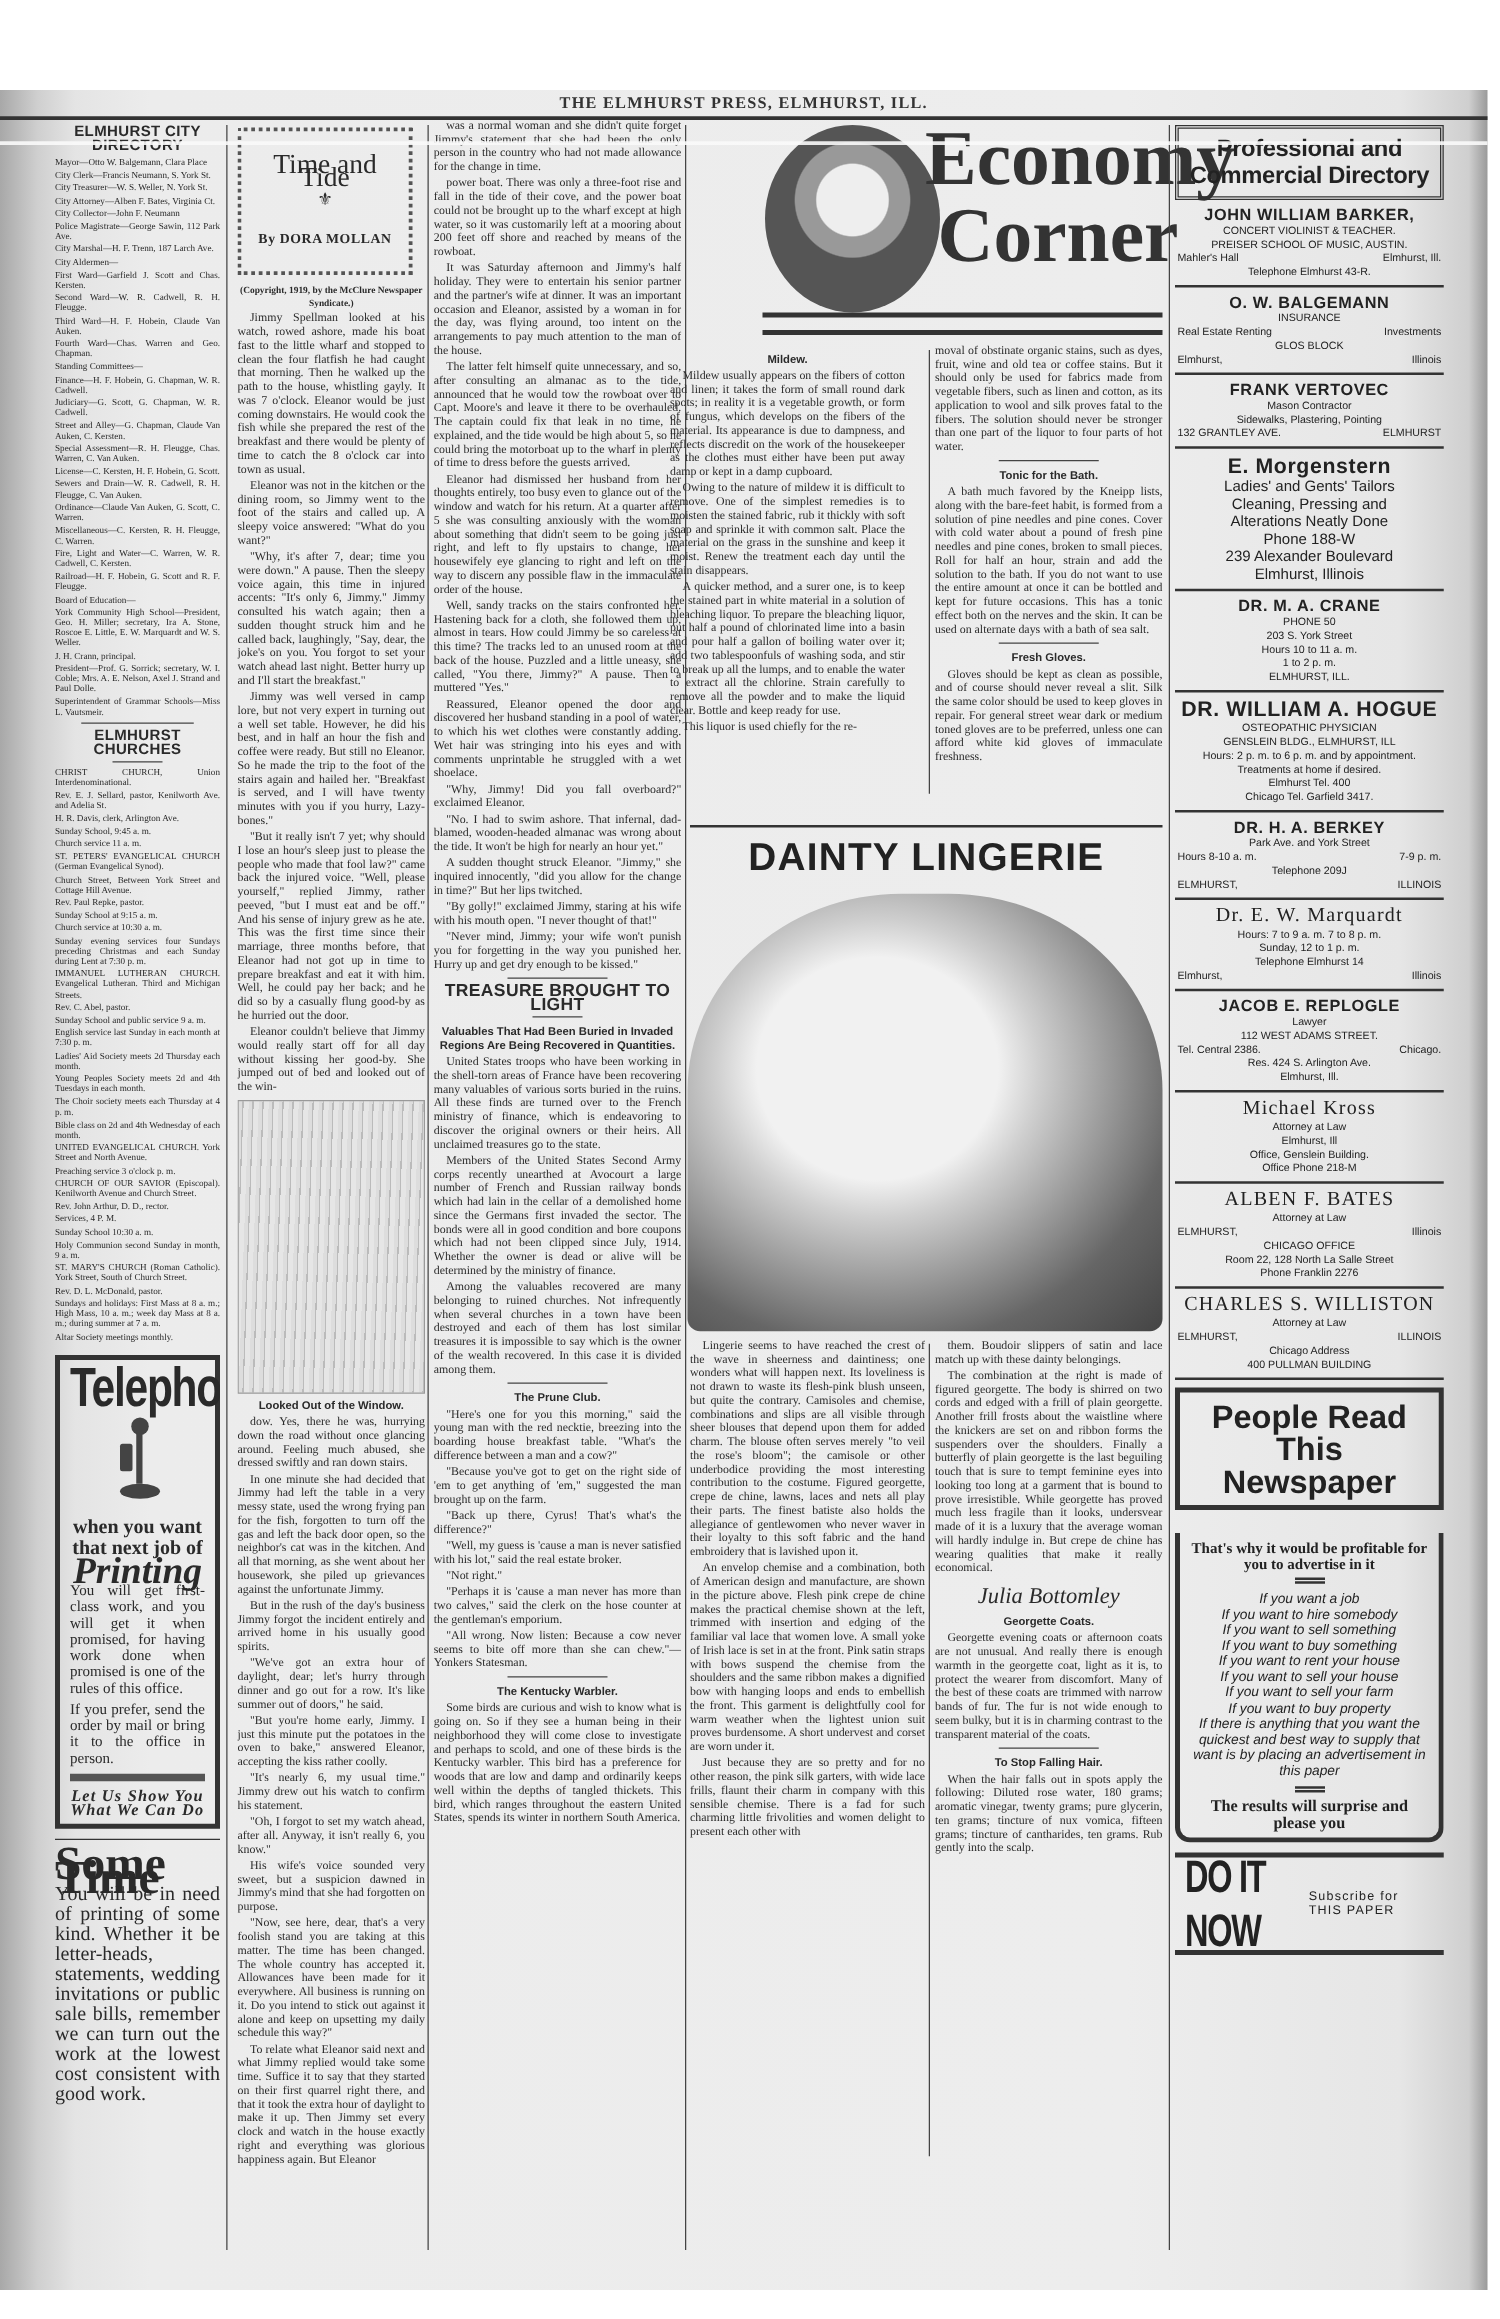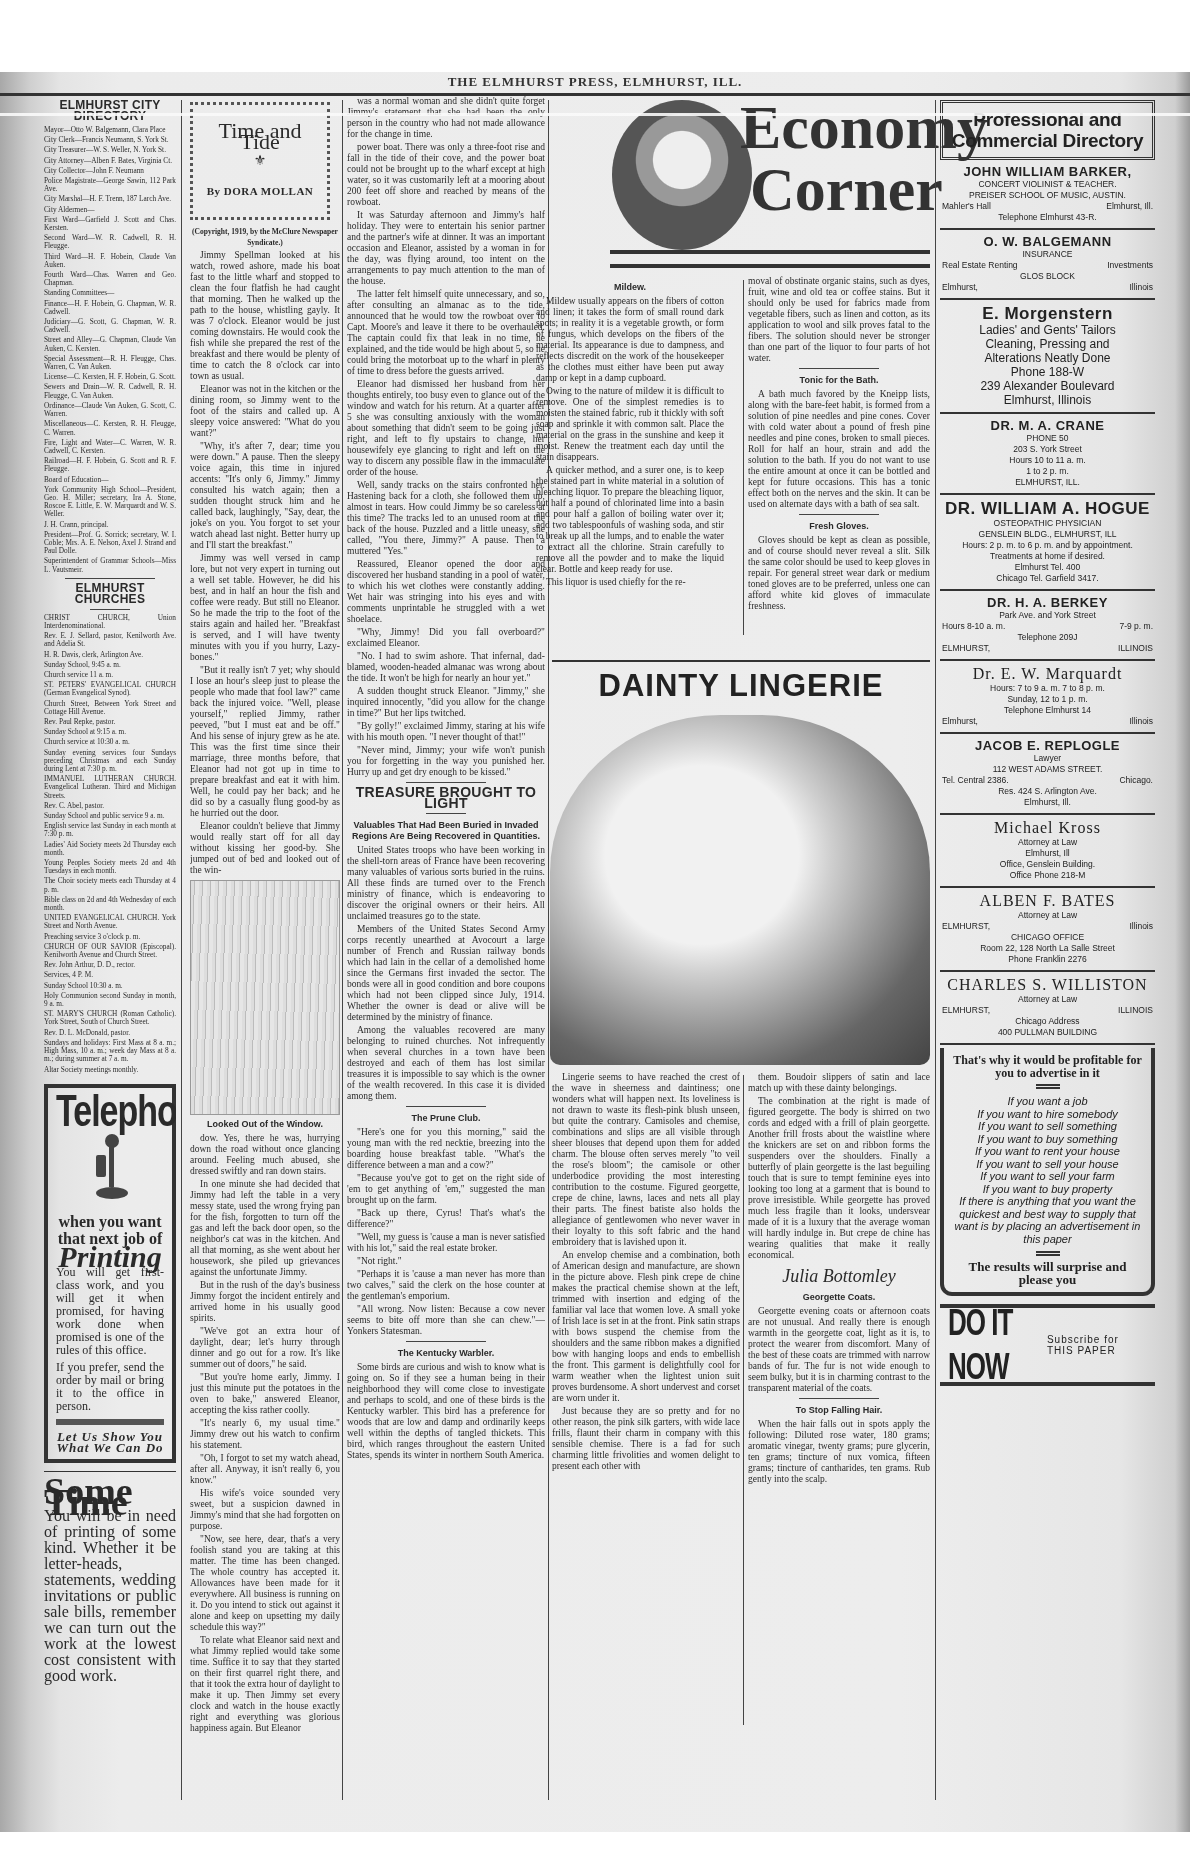--- a/index.html
+++ b/index.html
@@ -42,21 +42,21 @@
   .lingerie-img { position: absolute; left: 550px; top: 820px; width: 380px; height: 245px; border-radius: 45% 45% 10px 10px; background: radial-gradient(ellipse at 40% 40%, #f1f1f1 0 30%, #cfcfcf 40%, #666 75%, #444 100%); }
   .dir { position: absolute; left: 940px; top: 100px; width: 215px; font-family: "Liberation Sans", sans-serif; color: #222; }
   .dir-title { border: 3px double #333; padding: 6px 8px; text-align: center; font-size: 19px; line-height: 21px; font-weight: bold; letter-spacing: -.3px; }
   .card { border-bottom: 2px solid #333; padding: 4px 2px 5px; text-align: center; font-size: 8.5px; line-height: 11px; }
   .card .nm { font-size: 13px; font-weight: bold; letter-spacing: .5px; line-height: 15px; }
   .card .nm-big { font-size: 17px; font-weight: bold; line-height: 19px; }
   .card .nm-serif { font-family: "Liberation Serif", serif; font-size: 16px; font-weight: normal; line-height: 18px; letter-spacing: 1px; }
   .card .lg { font-size: 12px; line-height: 14px; }
   .split { display: flex; justify-content: space-between; }
   .people { border: 4px solid #333; padding: 6px 6px; text-align: center; font-family: "Liberation Sans", sans-serif; font-weight: bold; font-size: 26px; line-height: 26px; margin-top: 6px; }
-  .arrowbox { border: 4px solid #333; border-top: none; border-radius: 0 0 12px 12px; padding: 6px 8px; text-align: center; margin-top: 3px; }
+  .arrowbox { border: 4px solid #333; border-top: none; border-radius: 0 0 12px 12px; padding: 6px 8px; text-align: center; margin-top: 18px; }
   .arrowbox .lead { font-family: "Liberation Serif", serif; font-weight: bold; font-size: 12px; line-height: 13px; }
   .arrowbox .lines { font-style: italic; font-size: 11px; line-height: 12.5px; margin: 6px 0; }
   .double-rule { width: 24px; border-top: 2px solid #333; border-bottom: 2px solid #333; height: 5px; margin: 4px auto; }
   .doit { margin-top: 8px; border-top: 4px solid #333; border-bottom: 4px solid #333; padding: 6px 8px; display: flex; align-items: center; justify-content: center; gap: 8px; }
   .doit .big { font-family: "Liberation Sans", sans-serif; font-weight: bold; font-size: 26px; transform: scaleY(1.4); letter-spacing: -1px; }
   .doit .sm { font-size: 10px; font-weight: normal; line-height: 11px; text-align: left; letter-spacing: 1px; }
 </style>
 </head>
 <body>
 
@@ -305,20 +305,29 @@
             <div>Real Estate  Renting</div>
             <div>Investments</div>
           </div>
           <div>GLOS BLOCK</div>
           <div class="split">
             <div>Elmhurst,</div>
             <div>Illinois</div>
           </div>
         </div>
         <div class="card">
+          <div class="nm">FRANK VERTOVEC</div>
+          <div class="">Mason Contractor</div>
+          <div class="">Sidewalks, Plastering, Pointing</div>
+          <div class="split">
+            <div>132 GRANTLEY AVE.</div>
+            <div>ELMHURST</div>
+          </div>
+        </div>
+        <div class="card">
           <div class="nm nm-big">E. Morgenstern</div>
           <div class="lg">Ladies' and Gents' Tailors</div>
           <div class="lg">Cleaning, Pressing and</div>
           <div class="lg">Alterations Neatly Done</div>
           <div class="lg">Phone 188-W</div>
           <div class="lg">239 Alexander Boulevard</div>
           <div class="lg">Elmhurst, Illinois</div>
         </div>
         <div class="card">
           <div class="nm">DR. M. A. CRANE</div>
@@ -394,20 +403,24 @@
           <div class="">Attorney at Law</div>
           <div class="split">
             <div>ELMHURST,</div>
             <div>ILLINOIS</div>
           </div>
           <div>Chicago Address</div>
           <div>400 PULLMAN BUILDING</div>
         </div>
       </div>
 
+    <div class="people">
+      <div>People Read</div>
+      <div>This Newspaper</div>
+    </div>
     <div class="arrowbox">
       <div class="lead">That's why it would be profitable for you to advertise in it</div>
       <div class="double-rule"></div>
       <div class="lines" id="people-lines">
           <div>If you want a job</div>
           <div>If you want to hire somebody</div>
           <div>If you want to sell something</div>
           <div>If you want to buy something</div>
           <div>If you want to rent your house</div>
           <div>If you want to sell your house</div>

